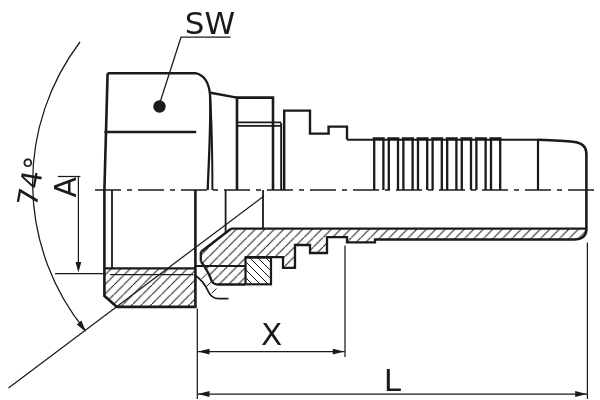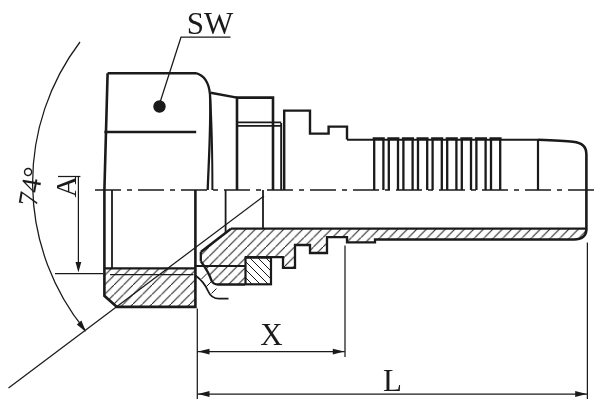--- a/index.html
+++ b/index.html
@@ -1,17 +1,17 @@
 <!DOCTYPE html>
 <html><head>
 <meta charset="utf-8">
 <style>
   html,body{margin:0;padding:0;}
   body{background:#ffffff;font-family:"DejaVu Sans","Liberation Sans",sans-serif;}
-  .canvas{position:relative;width:600px;height:400px;background:#ffffff;overflow:hidden;font-family:Liberation Serif, serif;}
+  .canvas{position:relative;width:600px;height:400px;background:#ffffff;overflow:hidden;}
   svg{display:block;}
   text{fill:#1a1a1a;}
 </style>
 </head>
 <body>
 
 <div class="canvas">
 <svg width="600" height="400" viewBox="0 0 600 400">
   <defs>
     <pattern id="hatchA" patternUnits="userSpaceOnUse" width="9.5" height="9.5">

